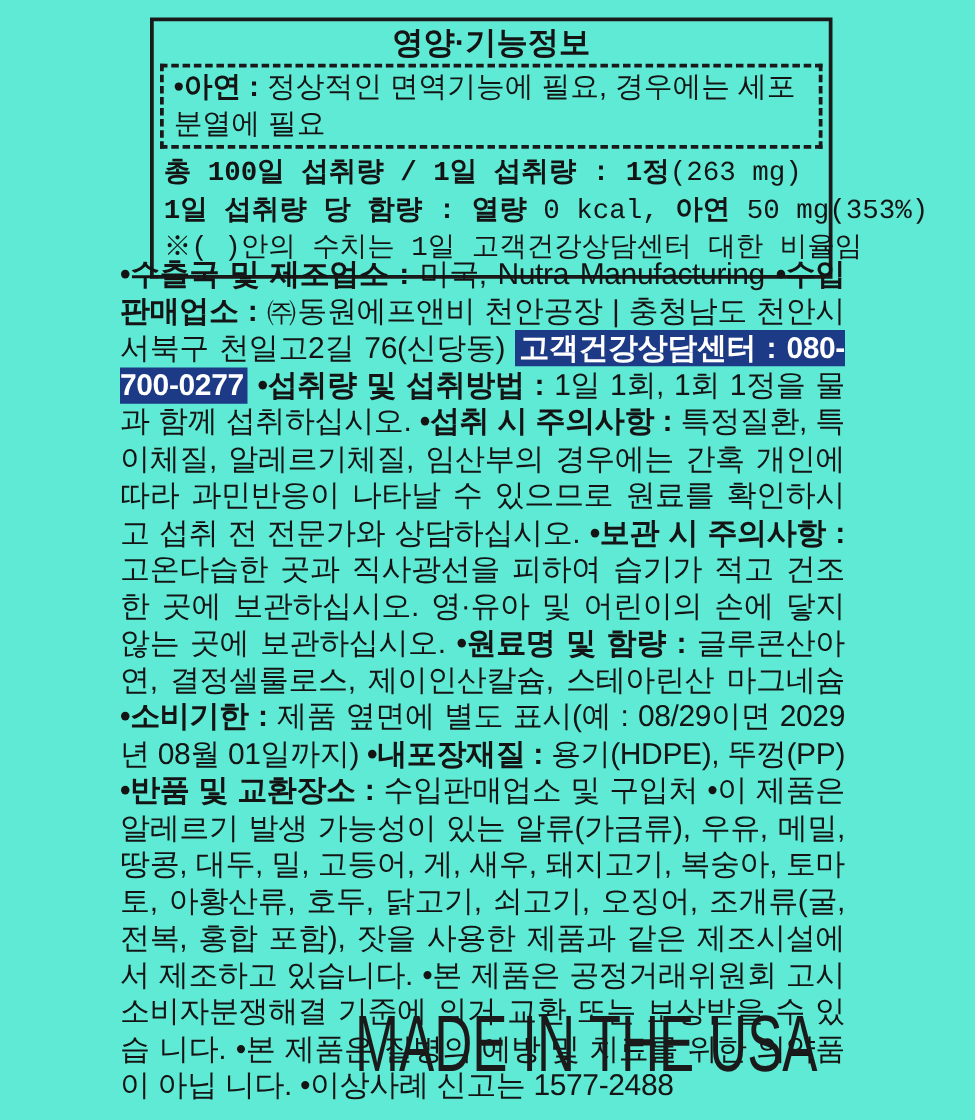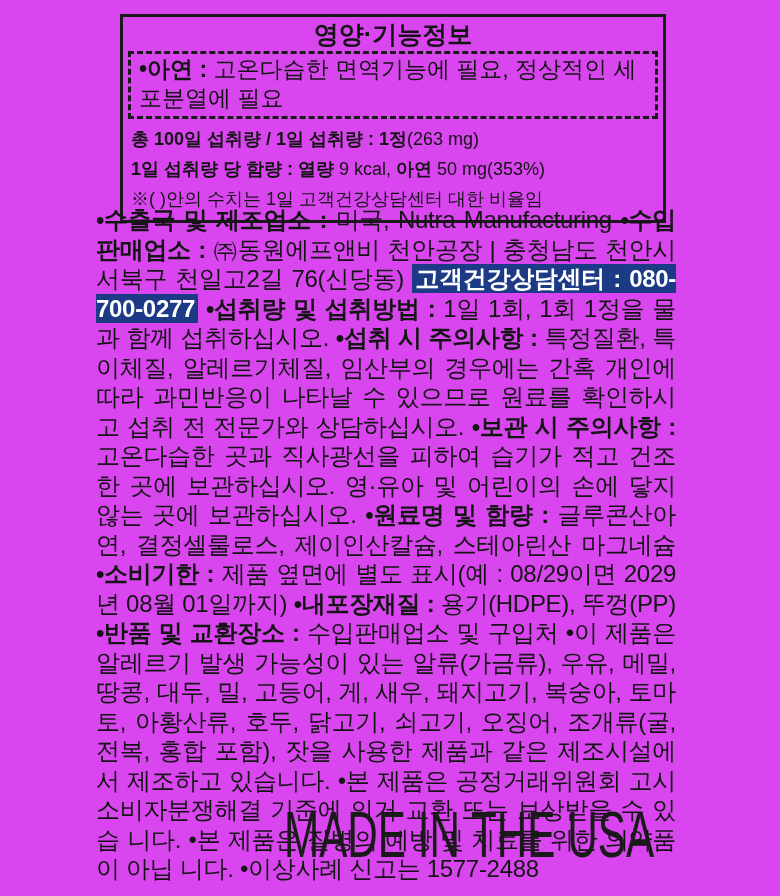--- a/index.html
+++ b/index.html
@@ -4,21 +4,21 @@
 <style>
   html, body {
     margin: 0;
     padding: 0;
     background: #ffffff;
   }
   .page {
     position: relative;
     width: 780px;
     height: 896px;
-    background: #d946ef;
+    background: #5eead4;
     font-family: "Liberation Sans", sans-serif;
     color: #141414;
     overflow: hidden;
   }
   .b { font-weight: bold; }
   .hl {
     background: #1d3a86;
     color: #ffffff;
     font-weight: bold;
     padding: 1px 3px;
@@ -41,24 +41,25 @@
   }
   .claim-box {
     border: 3px dashed #1a1a1a;
     box-sizing: border-box;
     padding: 1px 8px 3px 8px;
     font-size: 23px;
     line-height: 29px;
     margin: 1px 0 5px 0;
   }
   .nline {
-    font-size: 18px;
+    font-size: 22px;
     line-height: 30px;
     padding: 0 3px;
     white-space: nowrap;
+    font-family: Liberation Mono, monospace;
   }
   
   .body-text {
     position: absolute;
     left: 96px;
     top: 205px;
     width: 580px;
     font-size: 24px;
     line-height: 29.5px;
     text-align: justify;
@@ -80,25 +81,25 @@
   }
 </style>
 </head>
 <body>
 
 <div class="page">
 
   <div class="nbox">
     <div class="nbox-title">영양·기능정보</div>
 
-    <div class="claim-box"><span class="b">•아연 : </span><span>고온다습한 면역기능에 필요, 정상적인 세포분열에 필요</span></div>
+    <div class="claim-box"><span class="b">•아연 : </span><span>정상적인 면역기능에 필요, 경우에는 세포분열에 필요</span></div>
 
     <div class="nline"><span class="b">총 100일 섭취량 / 1일 섭취량 : 1정</span><span>(263 mg)</span></div>
 
-    <div class="nline"><span class="b">1일 섭취량 당 함량 : 열량</span><span> 9 kcal, </span><span class="b">아연</span><span> 50 mg(353%)</span></div>
+    <div class="nline"><span class="b">1일 섭취량 당 함량 : 열량</span><span> 0 kcal, </span><span class="b">아연</span><span> 50 mg(353%)</span></div>
 
     <div class="nline">※( )안의 수치는 1일 고객건강상담센터 대한 비율임</div>
   </div>
 
   <div class="body-text"><span class="b">•수출국 및 제조업소 : </span><span>미국, Nutra Manufacturing </span><span class="b">•수입판매업소 : </span><span>㈜동원에프앤비 천안공장 | 충청남도 천안시 서북구 천일고2길 76(신당동) </span><span class="b hl">고객건강상담센터 : 080-700-0277</span><span> </span><span class="b">•섭취량 및 섭취방법 : </span><span>1일 1회, 1회 1정을 물과 함께 섭취하십시오. </span><span class="b">•섭취 시 주의사항 : </span><span>특정질환, 특이체질, 알레르기체질, 임산부의 경우에는 간혹 개인에 따라 과민반응이 나타날 수 있으므로 원료를 확인하시고 섭취 전 전문가와 상담하십시오. </span><span class="b">•보관 시 주의사항 : </span><span>고온다습한 곳과 직사광선을 피하여 습기가 적고 건조한 곳에 보관하십시오. 영·유아 및 어린이의 손에 닿지 않는 곳에 보관하십시오. </span><span class="b">•원료명 및 함량 : </span><span>글루콘산아연, 결정셀룰로스, 제이인산칼슘, 스테아린산 마그네슘 </span><span class="b">•소비기한 : </span><span>제품 옆면에 별도 표시(예 : 08/29이면 2029년 08월 01일까지) </span><span class="b">•내포장재질 : </span><span>용기(HDPE), 뚜껑(PP) </span><span class="b">•반품 및 교환장소 : </span><span>수입판매업소 및 구입처 </span><span>•이 제품은 알레르기 발생 가능성이 있는 알류(가금류), 우유, 메밀, 땅콩, 대두, 밀, 고등어, 게, 새우, 돼지고기, 복숭아, 토마토, 아황산류, 호두, 닭고기, 쇠고기, 오징어, 조개류(굴, 전복, 홍합 포함), 잣을 사용한 제품과 같은 제조시설에서 제조하고 있습니다. </span><span>•본 제품은 공정거래위원회 고시 소비자분쟁해결 기준에 의거 교환 또는 보상받을 수 있습 니다. </span><span>•본 제품은 질병의 예방 및 치료를 위한 의약품이 아닙 니다. </span><span>•이상사례 신고는 1577-2488</span></div>
 
   <div class="made-in">MADE IN THE USA</div>
 
 </div>
 

